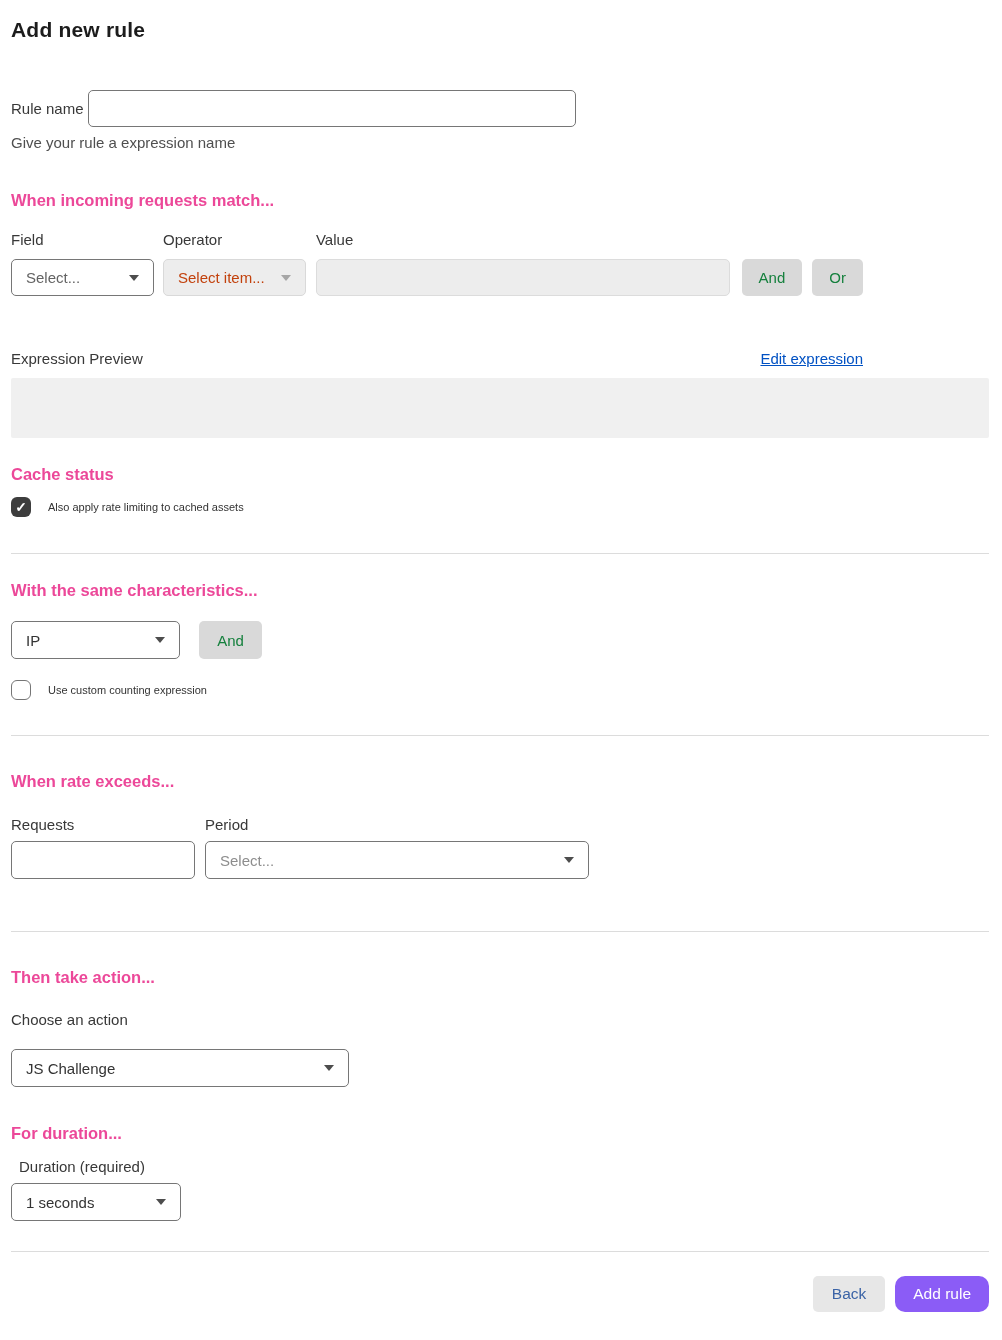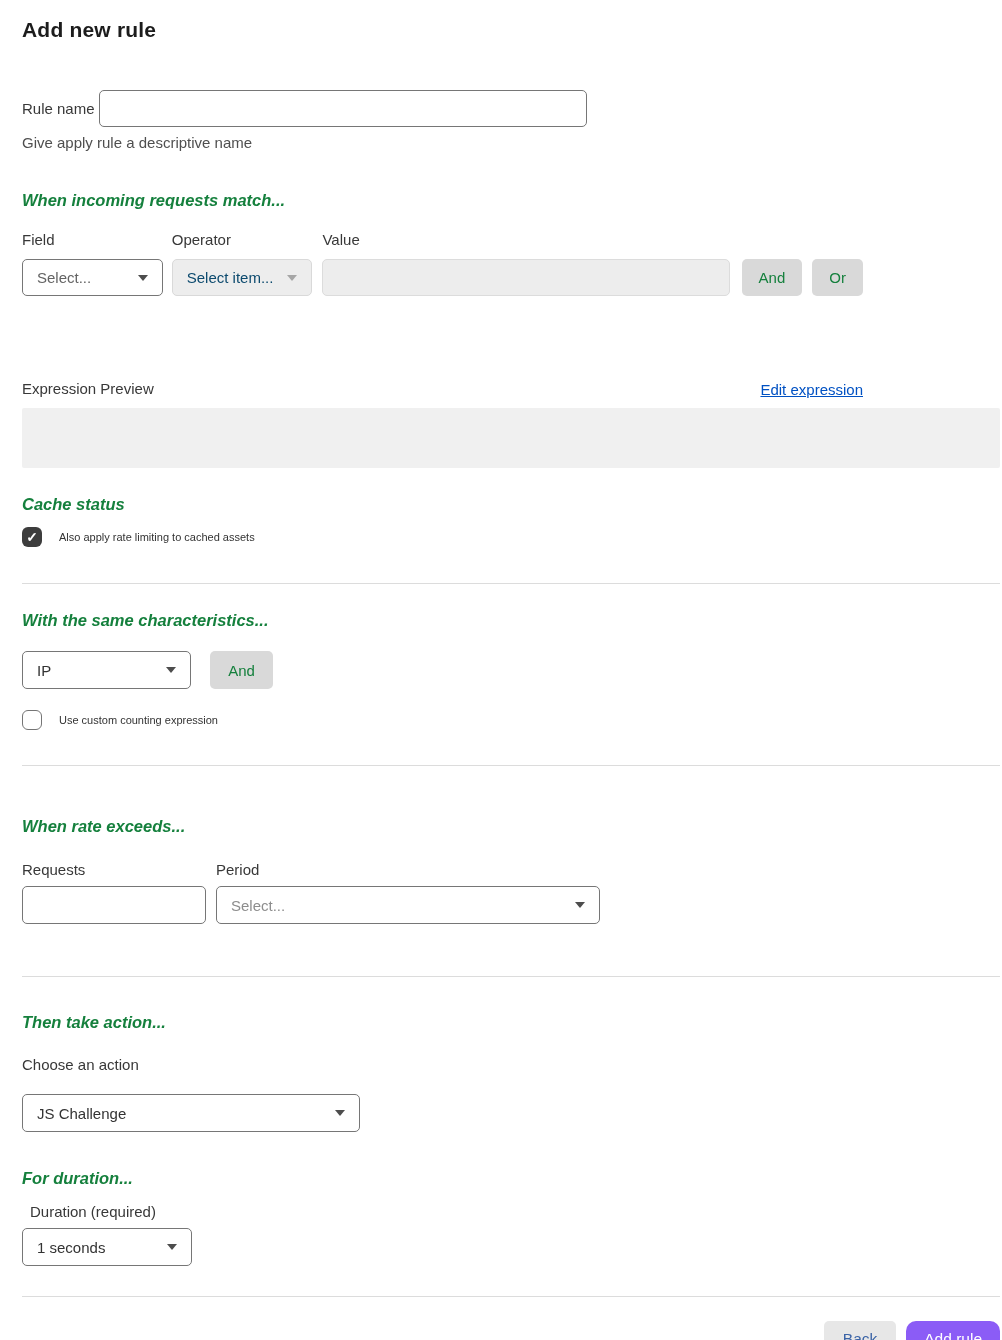--- a/index.html
+++ b/index.html
@@ -2,46 +2,46 @@
 <html><head>
 <meta charset="utf-8">
 <style>
   * { box-sizing: border-box; margin: 0; padding: 0; }
   html, body { background: #fff; }
   body {
     width: 1002px; height: 1340px; overflow: hidden;
     font-family: "Liberation Sans", sans-serif;
     color: #222;
   }
-  .page { width: 874px; height: 1340px; padding: 18px 11px 0 22px; position: relative; }
+  .page { width: 874px; height: 1340px; padding: 18px 11px 0 11px; position: relative; }
 
   .page-title { font-size: 21px; font-weight: 700; color: #1c1c1c; letter-spacing: .2px; }
 
   .field-label { font-size: 15px; color: #383838; line-height: 18px; }
   .helper-text { font-size: 15px; color: #4f4f4f; margin-top: 7px; }
 
-  .section-heading { font-size: 16.5px; font-weight: 700; color: #15803d; font-style: italic; }
+  .section-heading { font-size: 16.5px; font-weight: 700; color: #ec4899; }
 
   .text-input {
     height: 37px; width: 100%; border: 1px solid #767676; border-radius: 5px;
     font-family: "Liberation Sans", sans-serif; font-size: 15px; color: #333;
     padding: 0 12px; background: #fff; outline: none;
   }
   .text-input:disabled, .text-input.disabled {
     background: #ededed; border-color: #dcdcdc;
   }
 
   .select-box {
     height: 37px; border: 1px solid #767676; border-radius: 5px; background: #fff;
     display: flex; align-items: center; justify-content: space-between;
     padding: 0 14px; font-size: 15px; color: #333; cursor: pointer;
   }
   .select-box .placeholder { color: #636363; }
   .select-box.disabled { background: #ededed; border-color: #d9d9d9; cursor: default; }
-  .select-box.disabled .placeholder { color: #0c4a6e; }
+  .select-box.disabled .placeholder { color: #c2410c; }
 
   .caret { width: 0; height: 0; border-left: 5px solid transparent; border-right: 5px solid transparent; border-top: 6px solid #4d4d4d; }
   .select-box.disabled .caret { border-top-color: #a6a6a6; }
 
   .btn-gray {
     height: 37px; padding: 0 17px; background: #d9d9d9; border: none; border-radius: 5px;
     font-family: "Liberation Sans", sans-serif; font-size: 15px; color: #15803d; cursor: pointer;
   }
 
   .rule-name-group { margin-top: 41px; }
@@ -49,21 +49,21 @@
 
   .match-section { margin-top: 40px; }
   .match-row { display: flex; align-items: flex-end; margin-top: 21px; }
   .labeled-control .field-label { margin-bottom: 10px; display: block; }
   .col-field { width: 168px; margin-right: 9px; }
   .col-operator { width: 168px; margin-right: 10px; }
   .col-value { width: 486px; margin-right: 12px; }
   .and-btn-match { width: 62px; margin-right: 10px; }
   .or-btn-match { width: 52px; }
 
-  .preview-row { margin-top: 84px; display: flex; justify-content: space-between; align-items: center; }
+  .preview-row { margin-top: 54px; display: flex; justify-content: space-between; align-items: flex-start; }
   .link {
     font-size: 15px; color: #0051c3; text-decoration: underline; cursor: pointer;
   }
   .preview-box { margin-top: 10px; height: 60px; background: #f0f0f0; border-radius: 2px; width: 978px; }
 
   .cache-section { margin-top: 27px; }
   .checkbox-row { display: flex; align-items: center; margin-top: 13px; }
   .checkbox {
     width: 20px; height: 20px; border-radius: 6px; flex: 0 0 auto; cursor: pointer;
     display: flex; align-items: center; justify-content: center;
@@ -77,21 +77,21 @@
   .divider-2 { margin-top: 35px; }
   .divider-3 { margin-top: 52px; }
   .divider-4 { margin-top: 30px; }
 
   .characteristics-section { margin-top: 27px; }
   .char-row { display: flex; align-items: center; margin-top: 21px; }
   .char-select { width: 169px; height: 38px; margin-right: 19px; }
   .char-and { height: 38px; width: 63px; padding: 0; }
   .char-checkbox-row { margin-top: 21px; }
 
-  .rate-section { margin-top: 51px; }
+  .rate-section { margin-top: 36px; }
   .rate-row { display: flex; margin-top: 25px; }
   .col-requests { width: 184px; margin-right: 10px; }
   .col-requests .field-label { margin-bottom: 7px; display: block; }
   .col-period { width: 384px; }
   .col-period .field-label { margin-bottom: 7px; display: block; }
   .rate-row .text-input, .rate-row .select-box { height: 38px; }
   .col-period .placeholder { color: #8d8d8d; }
 
   .action-section { margin-top: 36px; }
   .action-label { margin-top: 24px; display: block; }
@@ -114,21 +114,21 @@
 </head>
 <body>
 
 <div class="page">
 
   <h1 class="page-title">Add new rule</h1>
 
   <div class="rule-name-group">
     <label class="field-label">Rule name</label>
     <input class="text-input" type="text" value="" style="">
-    <div class="helper-text">Give apply rule a descriptive name</div>
+    <div class="helper-text">Give your rule a expression name</div>
   </div>
 
   <div class="match-section">
     <div class="section-heading">When incoming requests match...</div>
 
     <div class="match-row">
       <div class="labeled-control col-field">
         <label class="field-label">Field</label>
         <div class="select-box">
           <span class="placeholder">Select...</span>

